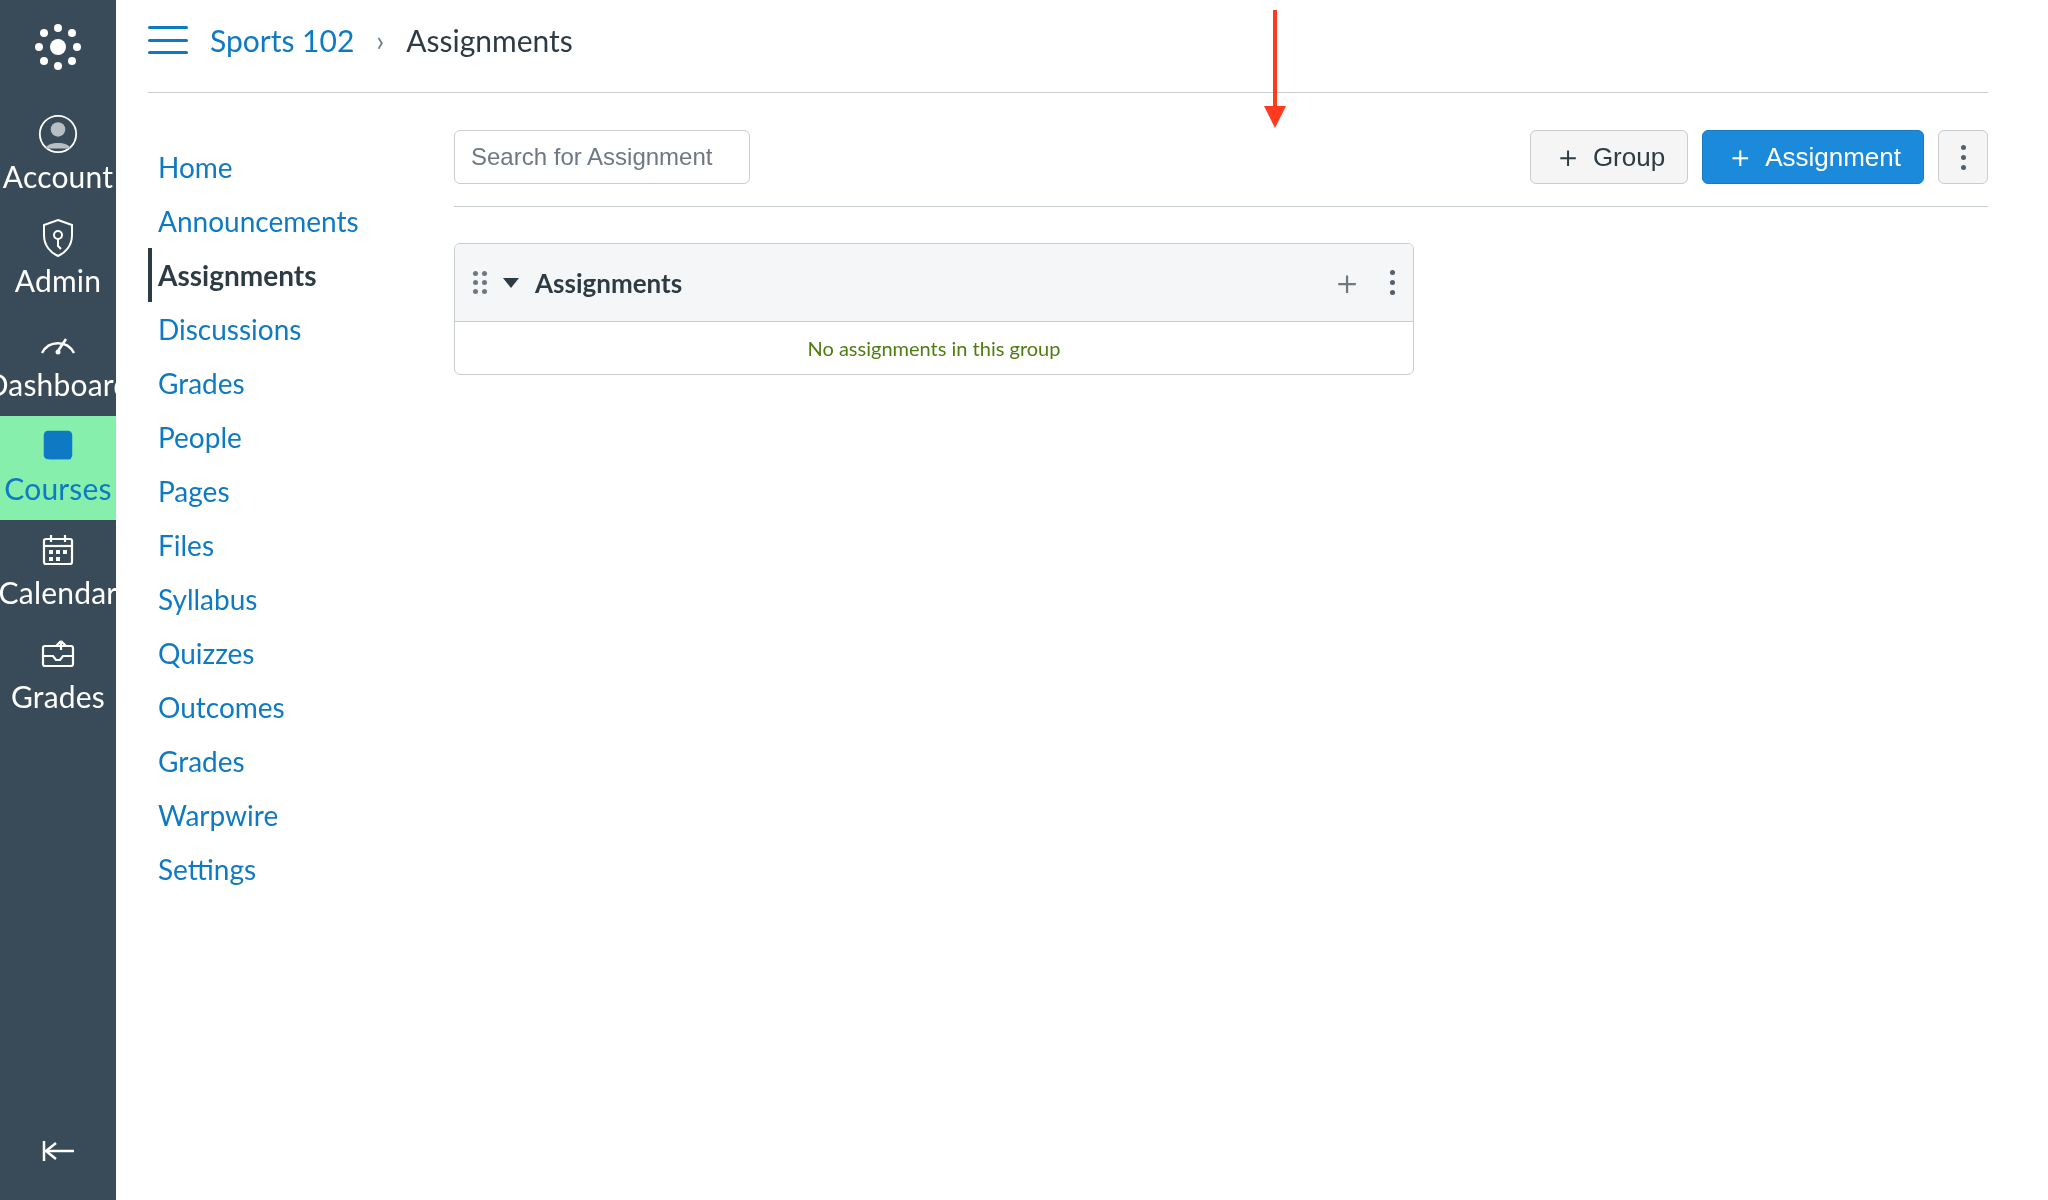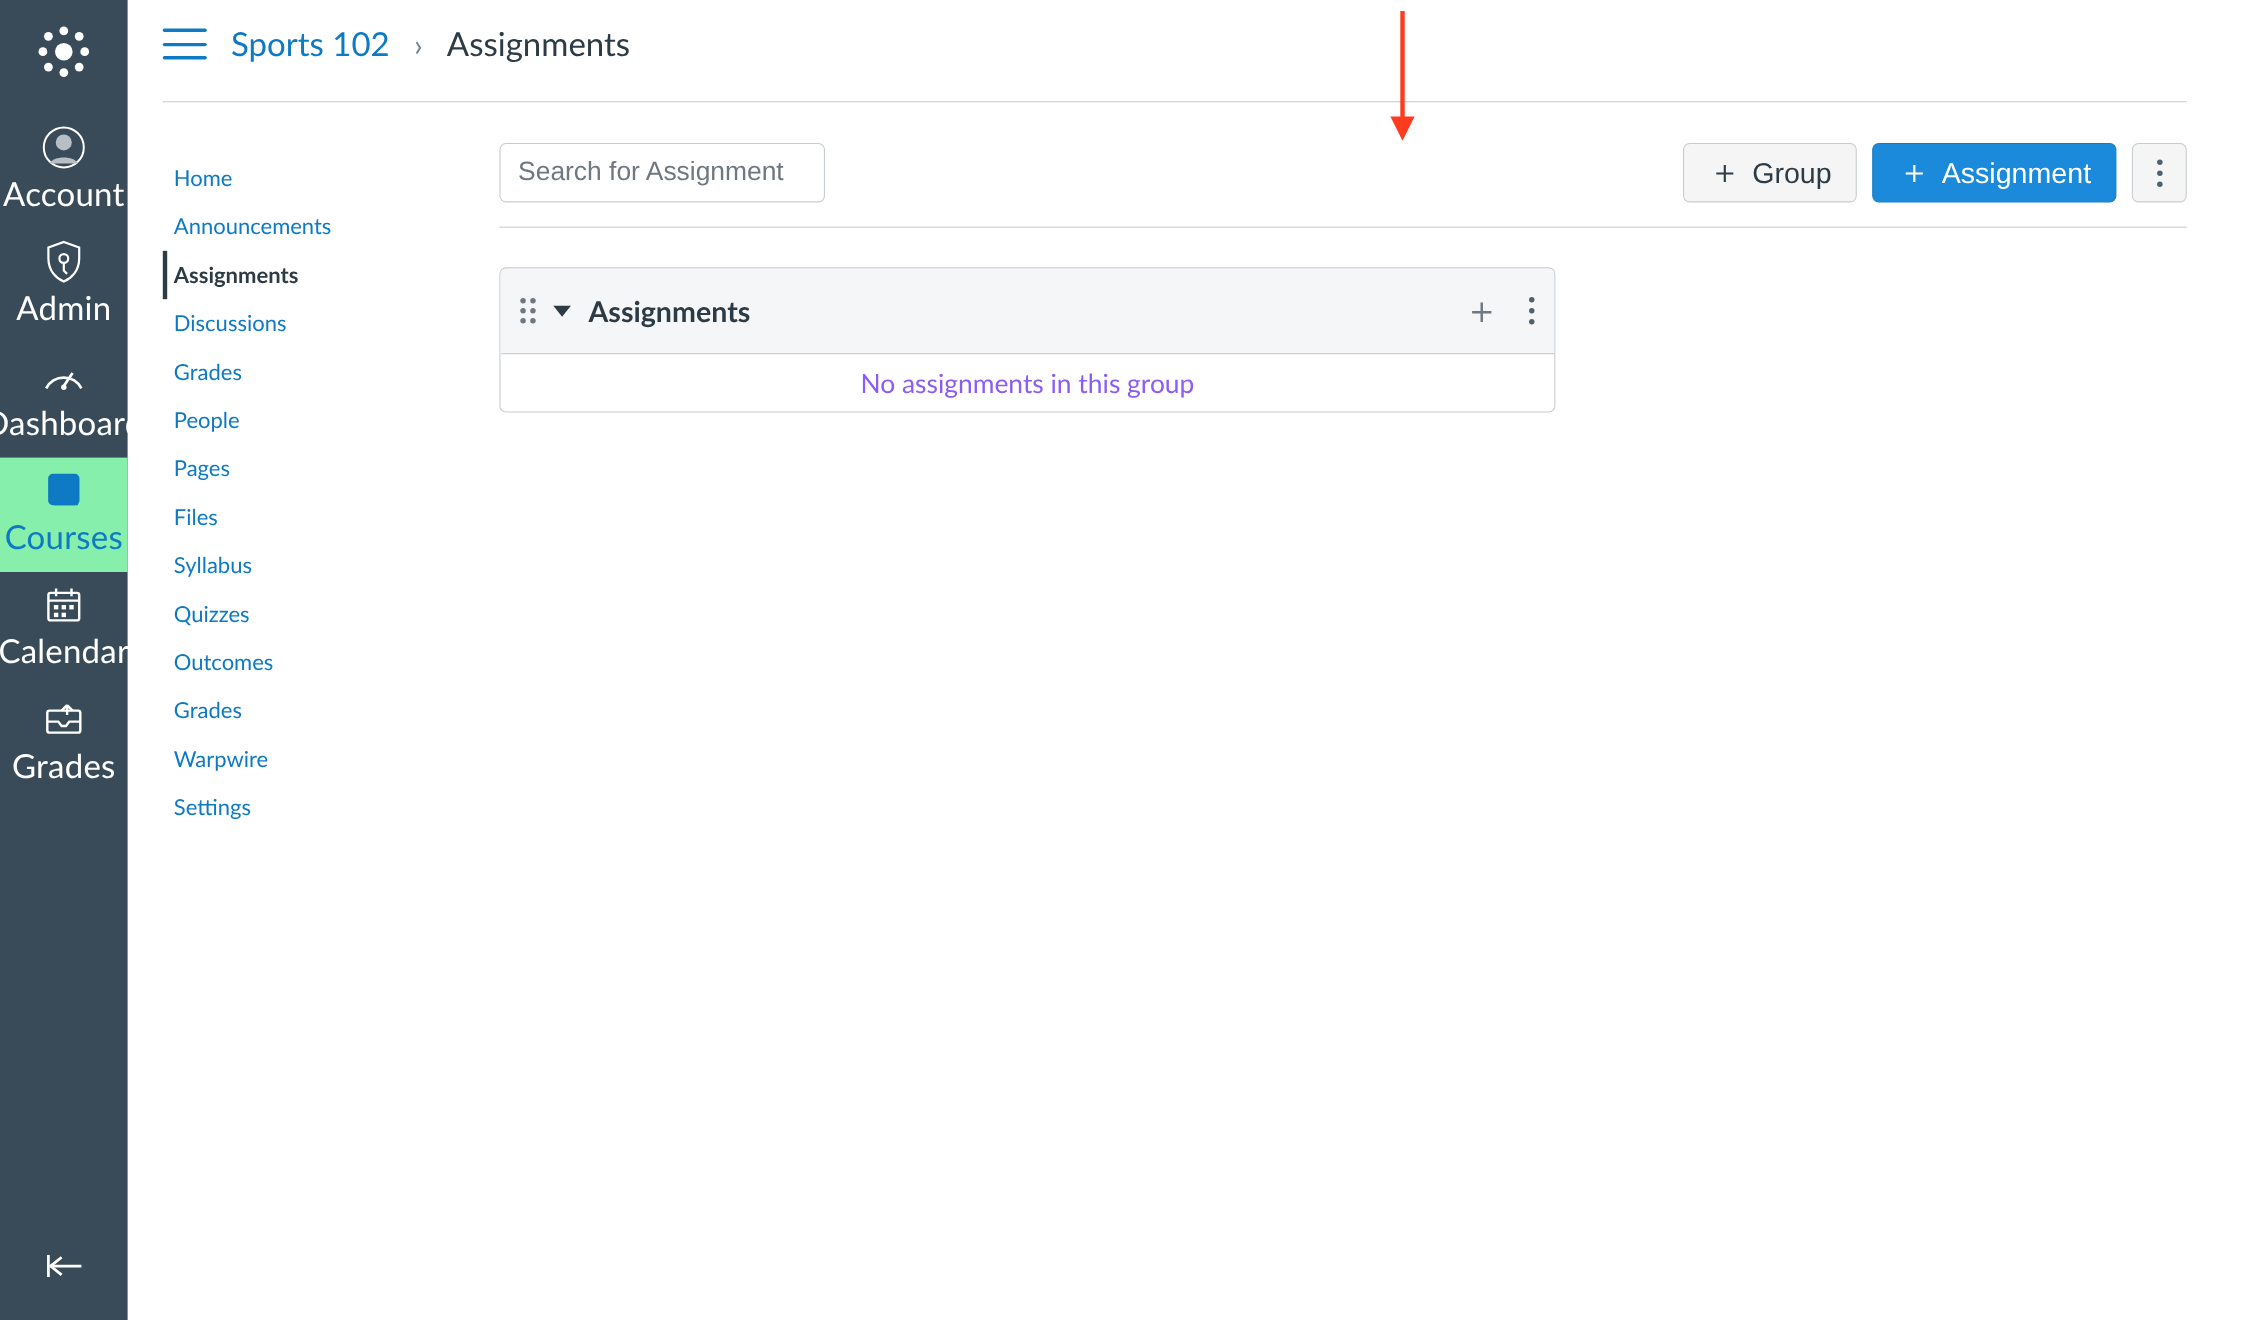--- a/index.html
+++ b/index.html
@@ -86,21 +86,21 @@
   
   .course-nav {
     position:absolute;
     left:148px;
     top:140px;
     width:270px;
     display:flex;
     flex-direction:column;
   }
   .course-nav a {
-    font-size:20px;
+    font-size:28px;
     color:#0e7ac4;
     text-decoration:none;
     padding: 10px 8px 10px 10px;
     cursor:pointer;
   }
   .course-nav a.active {
     color:#2d3b45;
     font-weight:700;
     border-left:4px solid #2d3b45;
     padding-left:6px;
@@ -179,22 +179,22 @@
     width:0;height:0;border-left:8px solid transparent;border-right:8px solid transparent;border-top:10px solid #2d3b45;
   }
   .group-title { font-size:26px; font-weight:700; color:#2d3b45; }
   .group-header .right { margin-left:auto; display:flex; align-items:center; gap:26px;}
   .plus-thin {
     font-size:34px; color:#6f7780; cursor:pointer; font-weight:300;
   }
   .group-body {
     height:52px;
     display:flex; align-items:center; justify-content:center;
-    font-size:24px;
-    color:#8b5cf6;
+    font-size:20px;
+    color:#4d7c0f;
   }
   
   .annot-arrow {
     position:absolute;
     left:1260px;
     top:10px;
     pointer-events:none;
   }
 </style>
 </head>

